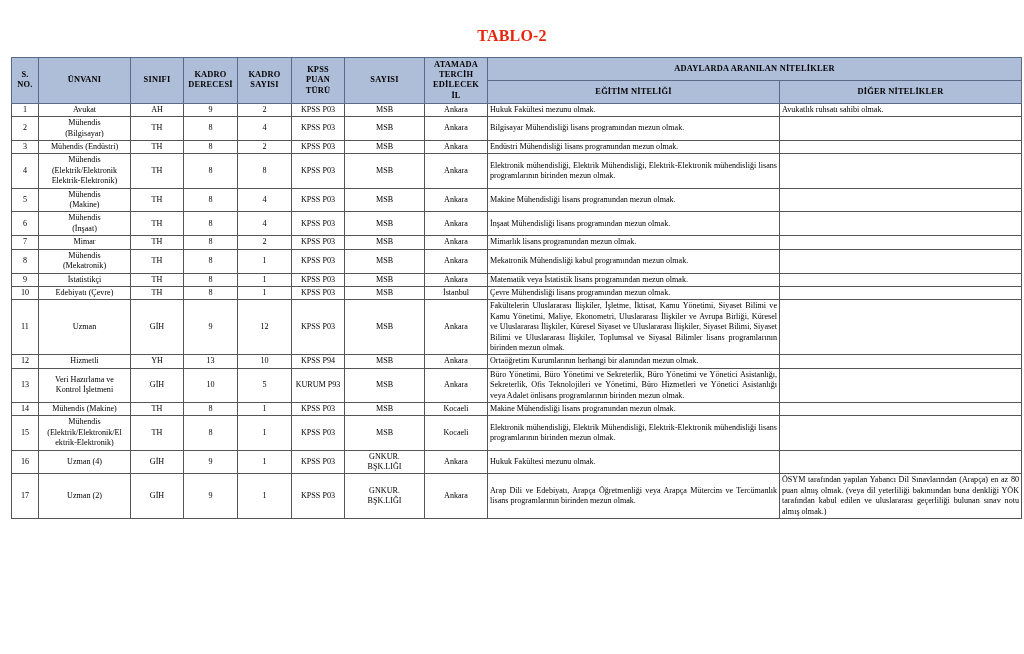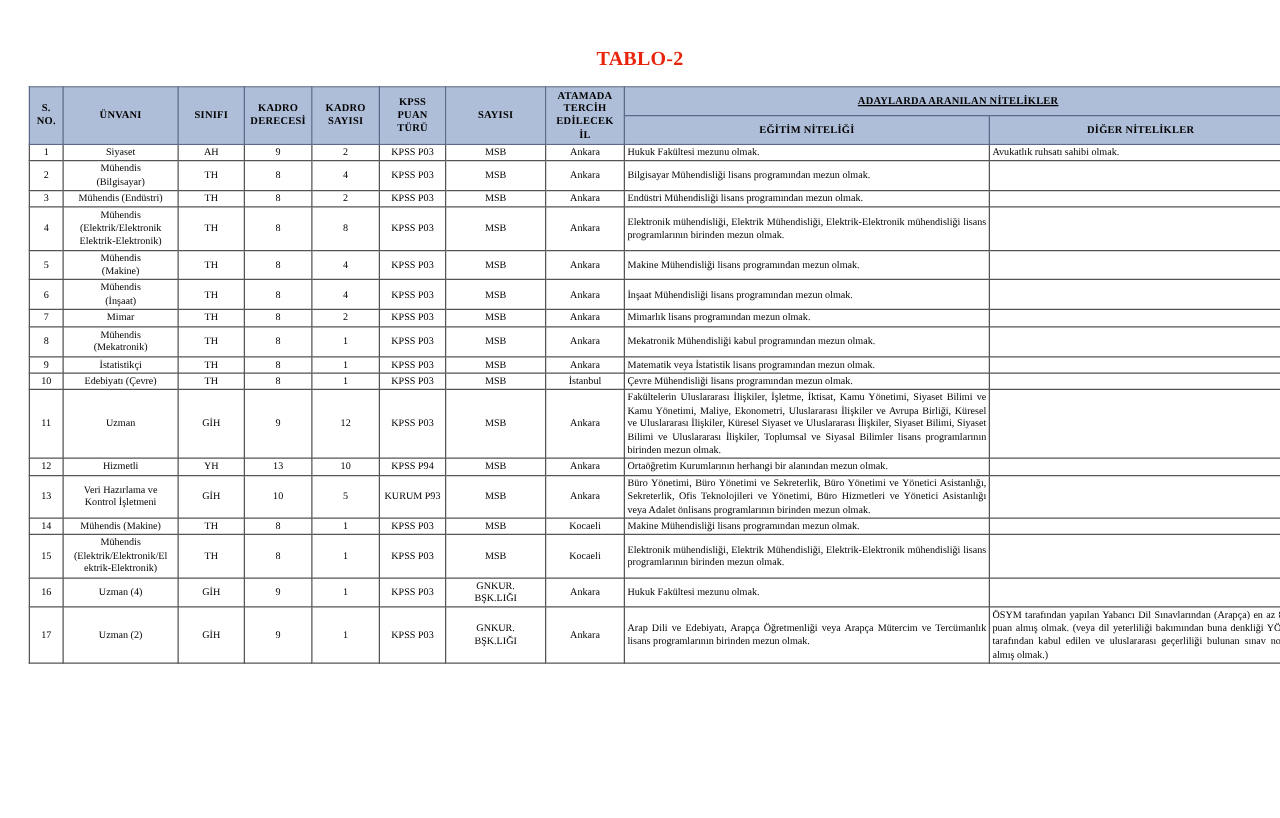--- a/index.html
+++ b/index.html
@@ -13,21 +13,21 @@
     height: 654px;
     font-family: "Liberation Serif", "DejaVu Serif", serif;
     color: #000000;
     overflow: hidden;
   }
   .page {
     width: 1024px;
     height: 654px;
     position: relative;
     box-sizing: border-box;
-    padding: 16px;
+    padding: 4px;
   }
   .title-main {
     text-align: center;
     color: #e8250c;
     font-weight: bold;
     font-size: 16px;
     letter-spacing: 0.2px;
     margin: 0;
     padding-top: 22px;
     line-height: 20px;
@@ -65,21 +65,20 @@
     text-align: center;
     font-size: 8.4px;
     line-height: 10.2px;
     letter-spacing: 0.2px;
     border: 1px solid #5a6a88;
     padding: 2px 1px;
   }
   thead th.group-head {
     font-size: 8.6px;
     letter-spacing: 0.45px;
-    text-decoration: underline;
   }
   thead th.sub-head {
     font-size: 8.5px;
     letter-spacing: 0.35px;
   }
   td.c-no,
   td.c-unvani,
   td.c-sinifi,
   td.c-derece,
   td.c-sayisi,
@@ -141,21 +140,21 @@
           <th colspan="2" class="group-head">ADAYLARDA ARANILAN NİTELİKLER</th>
         </tr>
         <tr>
           <th class="sub-head">EĞİTİM NİTELİĞİ</th>
           <th class="sub-head">DİĞER NİTELİKLER</th>
         </tr>
       </thead>
       <tbody id="tbody">
           <tr>
             <td class="c-no">1</td>
-            <td class="c-unvani">Siyaset</td>
+            <td class="c-unvani">Avukat</td>
             <td class="c-sinifi">AH</td>
             <td class="c-derece">9</td>
             <td class="c-sayisi">2</td>
             <td class="c-puan">KPSS P03</td>
             <td class="c-kurum">MSB</td>
             <td class="c-il">Ankara</td>
             <td class="c-egitim">Hukuk Fakültesi mezunu olmak.</td>
             <td class="c-diger">Avukatlık ruhsatı sahibi olmak.</td>
           </tr>
           <tr>

